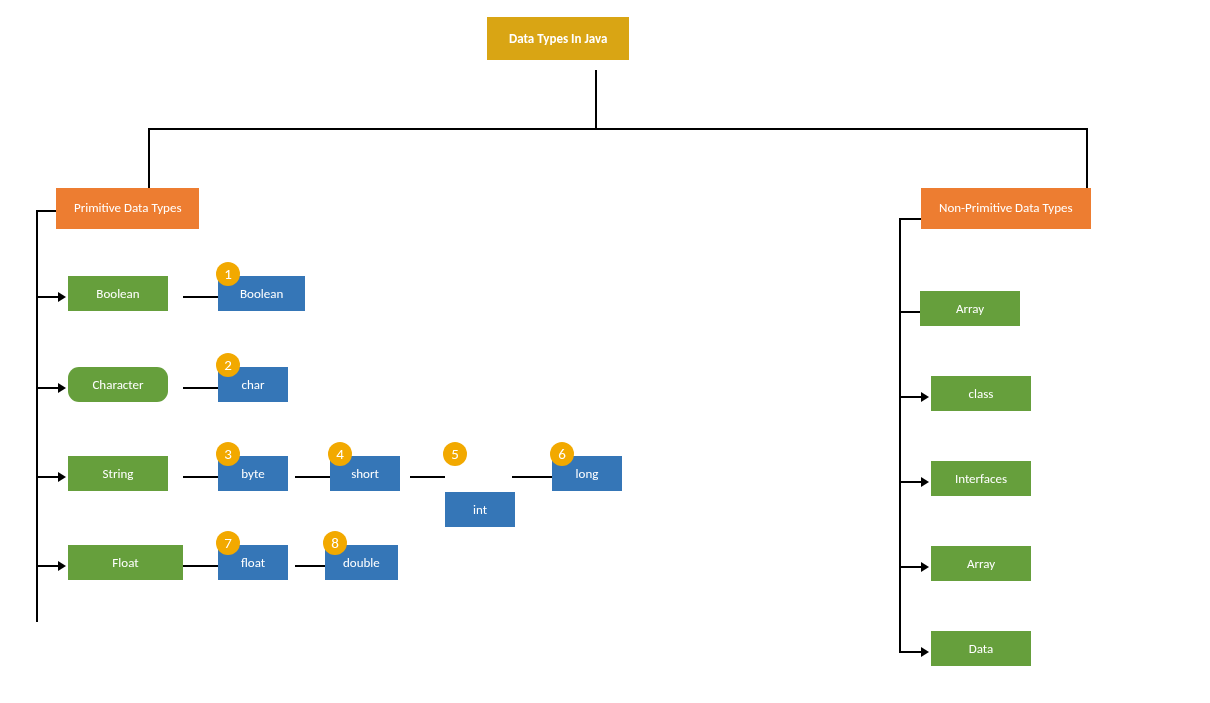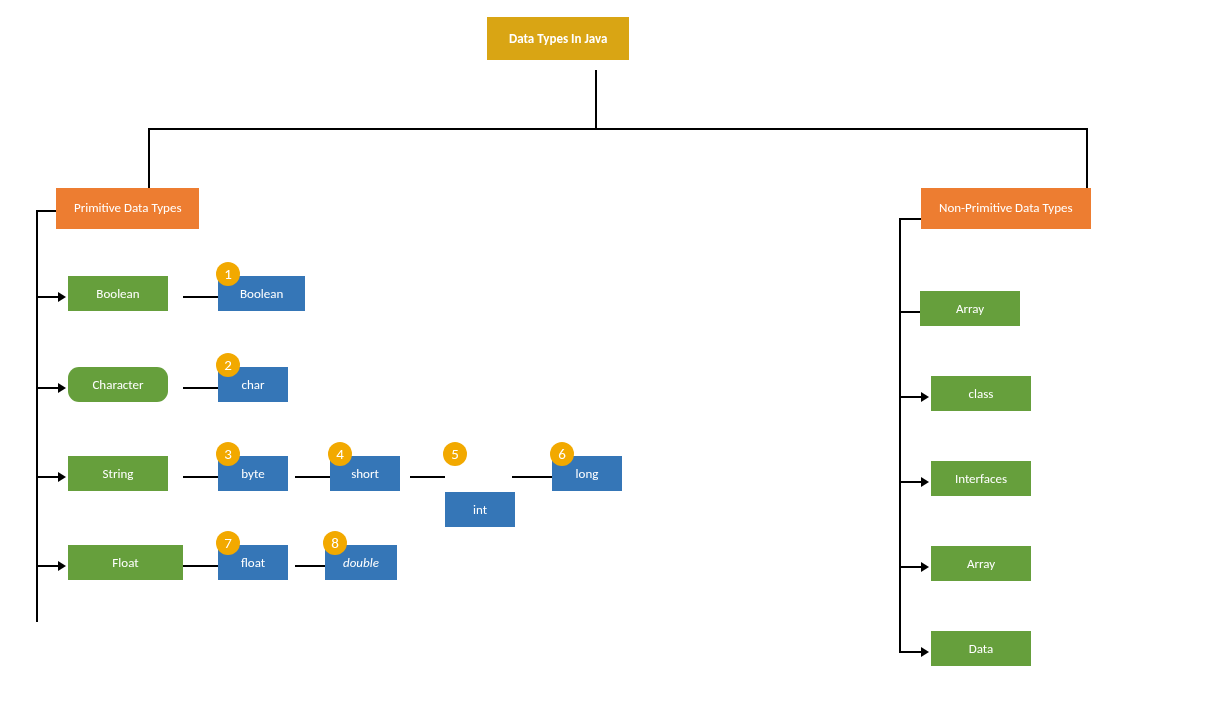--- a/index.html
+++ b/index.html
@@ -68,21 +68,21 @@
 <div class="node blue" style="left:552px; top:456px;">long</div>
 <div class="badge" style="left:550px; top:442px;">6</div>
 
 <div class="line hline" style="left:36px; top:565px; width:24px;"></div>
 <div class="arrow-right" style="left:58px; top:561px;"></div>
 <div class="node green" style="left:68px; top:545px; min-width:115px;">Float</div>
 <div class="line hline" style="left:183px; top:565px; width:35px;"></div>
 <div class="node blue" style="left:218px; top:545px;">float</div>
 <div class="badge" style="left:216px; top:531px;">7</div>
 <div class="line hline" style="left:295px; top:565px; width:30px;"></div>
-<div class="node blue" style="left:325px; top:545px;font-style:italic;">double</div>
+<div class="node blue" style="left:325px; top:545px;">double</div>
 <div class="badge" style="left:323px; top:531px;">8</div>
 
 <div class="node orange" style="left:921px; top:188px; flex-direction:column;">
   <span>Non-Primitive Data Types</span>
 </div>
 
 <div class="line vline" style="left:899px; top:218px; height:435px;"></div>
 <div class="line hline" style="left:899px; top:218px; width:22px;"></div>
 
 <div class="line hline" style="left:899px; top:311px; width:24px;"></div>

